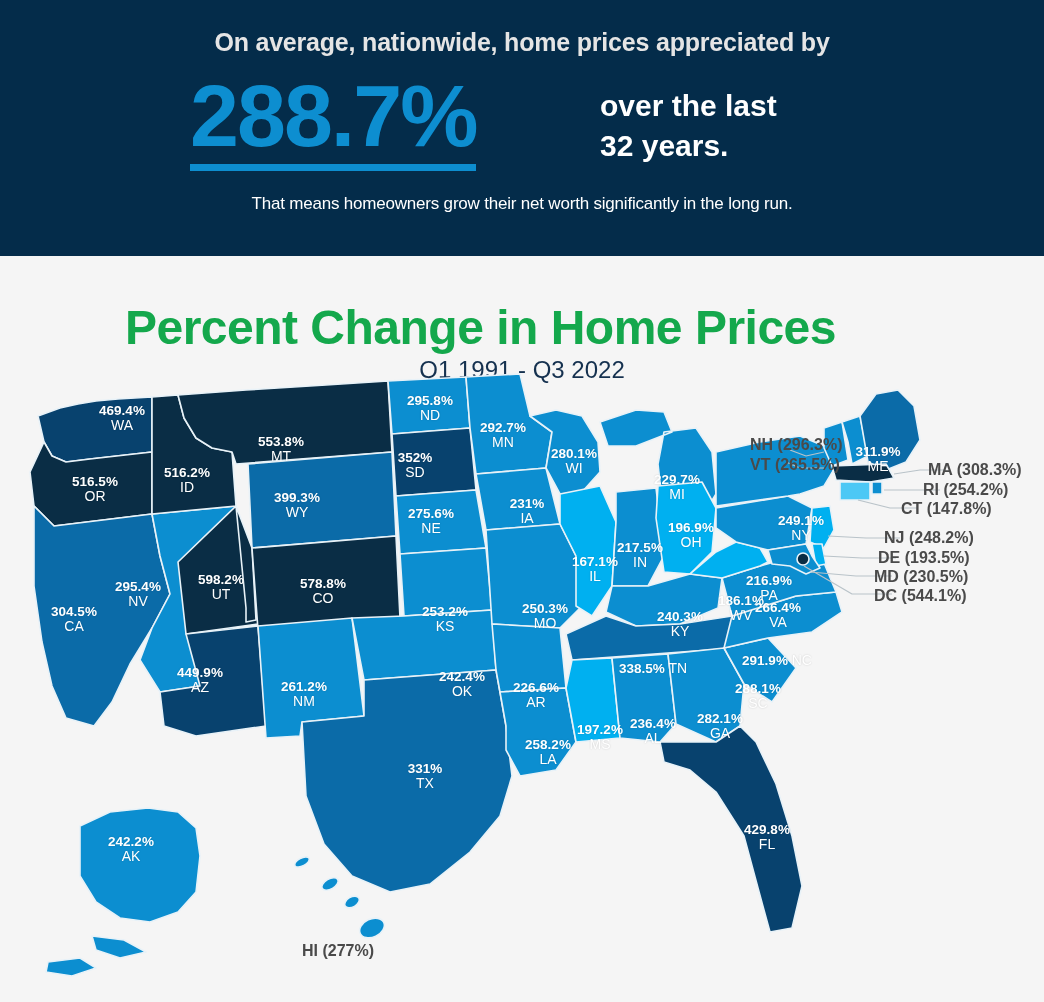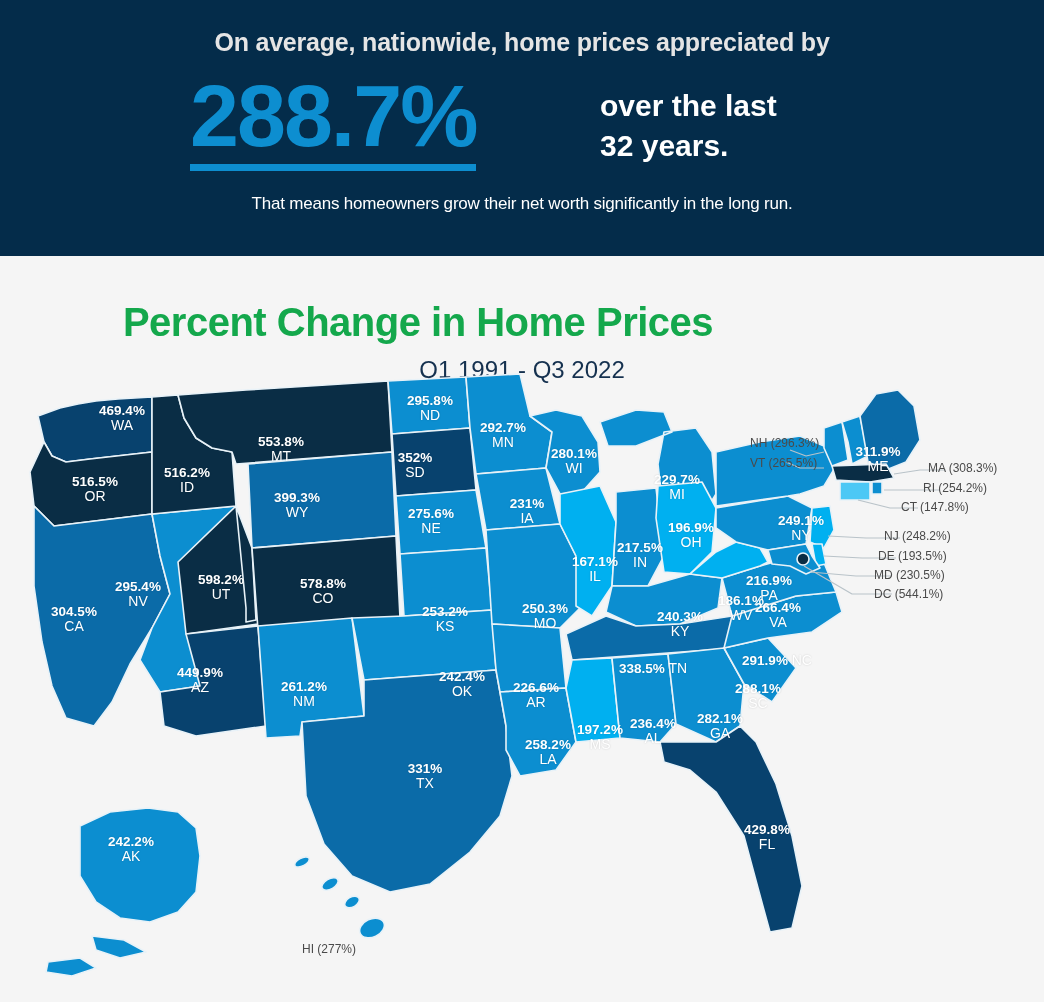--- a/index.html
+++ b/index.html
@@ -42,43 +42,43 @@
     text-align:center;color:#ffffff;
     font-size:17px;font-weight:normal;letter-spacing:-0.2px;
   }
 
   
   .mapwrap{
     position:absolute;left:0;top:256px;width:1044px;height:746px;
     background:#f5f5f5;overflow:hidden;
   }
   .map-title{
-    position:absolute;left:0;top:44px;width:836px;text-align:center;
-    color:#14a84c;font-size:40px;font-weight:bold;letter-spacing:-0.5px;
+    position:absolute;left:0;top:44px;width:836px;text-align:right;
+    color:#14a84c;font-size:48px;font-weight:bold;letter-spacing:-0.5px;
   }
   .map-sub{
     position:absolute;left:0;top:100px;width:1044px;text-align:center;
     color:#15314f;font-size:24px;font-weight:normal;
   }
 
   svg.usmap{position:absolute;left:0;top:0;width:1044px;height:746px;}
 
   
   .slabel{
     position:absolute;color:#ffffff;text-align:center;
     font-size:13.5px;font-weight:bold;line-height:15px;
     white-space:nowrap;pointer-events:none;
     text-shadow:0 0 2px rgba(0,0,0,.18);
   }
   .slabel .ab{font-weight:normal;font-size:14px;display:block;}
   .slabel.inline .ab{display:inline;font-weight:normal;}
 
   
   .callout{
-    position:absolute;color:#4a4a4a;font-size:12px;font-weight:normal;
+    position:absolute;color:#4a4a4a;font-size:16px;font-weight:bold;
     white-space:nowrap;
   }
 </style>
 </head>
 <body>
 
 <div id="page">
 
   <div class="header">
     <div class="hdr-line1">On average, nationwide, home prices appreciated by</div>

